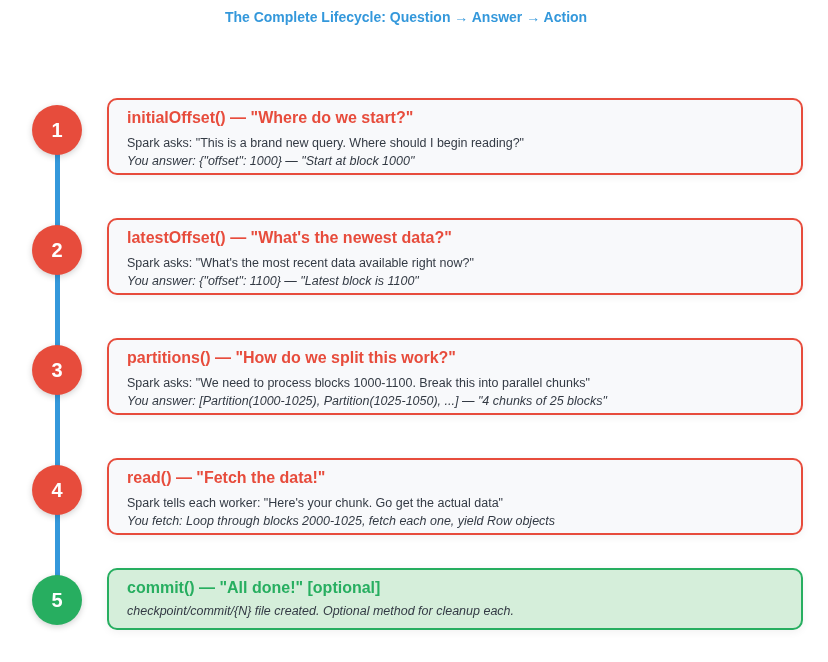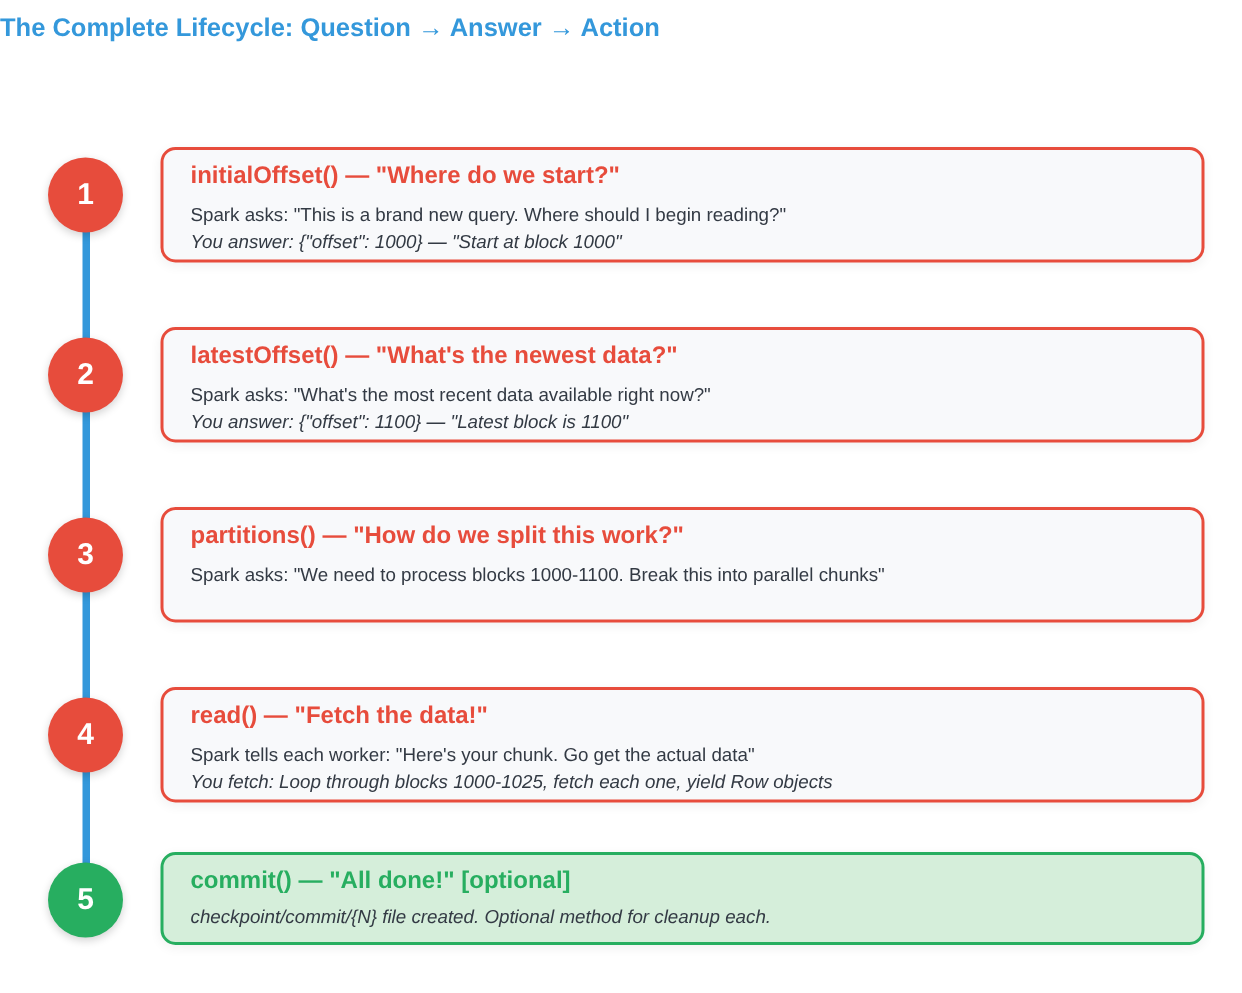--- a/index.html
+++ b/index.html
@@ -5,21 +5,22 @@
     html, body { margin: 0; padding: 0; }
     body {
       width: 828px; height: 662px;
       background: #ffffff;
       font-family: "Liberation Sans", "DejaVu Sans", sans-serif;
       position: relative;
       overflow: hidden;
     }
     .title {
       position: absolute; top: 9px; left: 0; width: 812px;
-      font-size: 17px; font-weight: bold;
+      text-align: center;
+      font-size: 14px; font-weight: bold;
       color: #3498db;
     }
     .timeline-line {
       position: absolute;
       left: 55px; top: 128px;
       width: 5px; height: 474px;
       background: #3498db;
     }
     .step-circle {
       position: absolute;
@@ -79,26 +80,27 @@
 <div class="step-card" style="top:218px;">
   <div class="heading">latestOffset() — "What's the newest data?"</div>
   <div class="line1">Spark asks: "What's the most recent data available right now?"</div>
   <div class="line2">You answer: {"offset": 1100} — "Latest block is 1100"</div>
 </div>
 
 <div class="step-circle" style="top:345px;background:#e74c3c;">3</div>
 <div class="step-card" style="top:338px;">
   <div class="heading">partitions() — "How do we split this work?"</div>
   <div class="line1">Spark asks: "We need to process blocks 1000-1100. Break this into parallel chunks"</div>
+  <div class="line2">You answer: [Partition(1000-1025), Partition(1025-1050), ...] — "4 chunks of 25 blocks"</div>
 </div>
 
 <div class="step-circle" style="top:465px;background:#e74c3c;">4</div>
 <div class="step-card" style="top:458px;">
   <div class="heading">read() — "Fetch the data!"</div>
   <div class="line1">Spark tells each worker: "Here's your chunk. Go get the actual data"</div>
-  <div class="line2">You fetch: Loop through blocks 1000-1025, fetch each one, yield Row objects</div>
+  <div class="line2">You fetch: Loop through blocks 2000-1025, fetch each one, yield Row objects</div>
 </div>
 
 <div class="step-circle" style="top:575px;background:#27ae60;">5</div>
 <div class="step-card green" style="top:568px;">
   <div class="heading">commit() — "All done!" [optional]</div>
   <div class="line2">checkpoint/commit/{N} file created. Optional method for cleanup each.</div>
 </div>
 
 </body></html>

